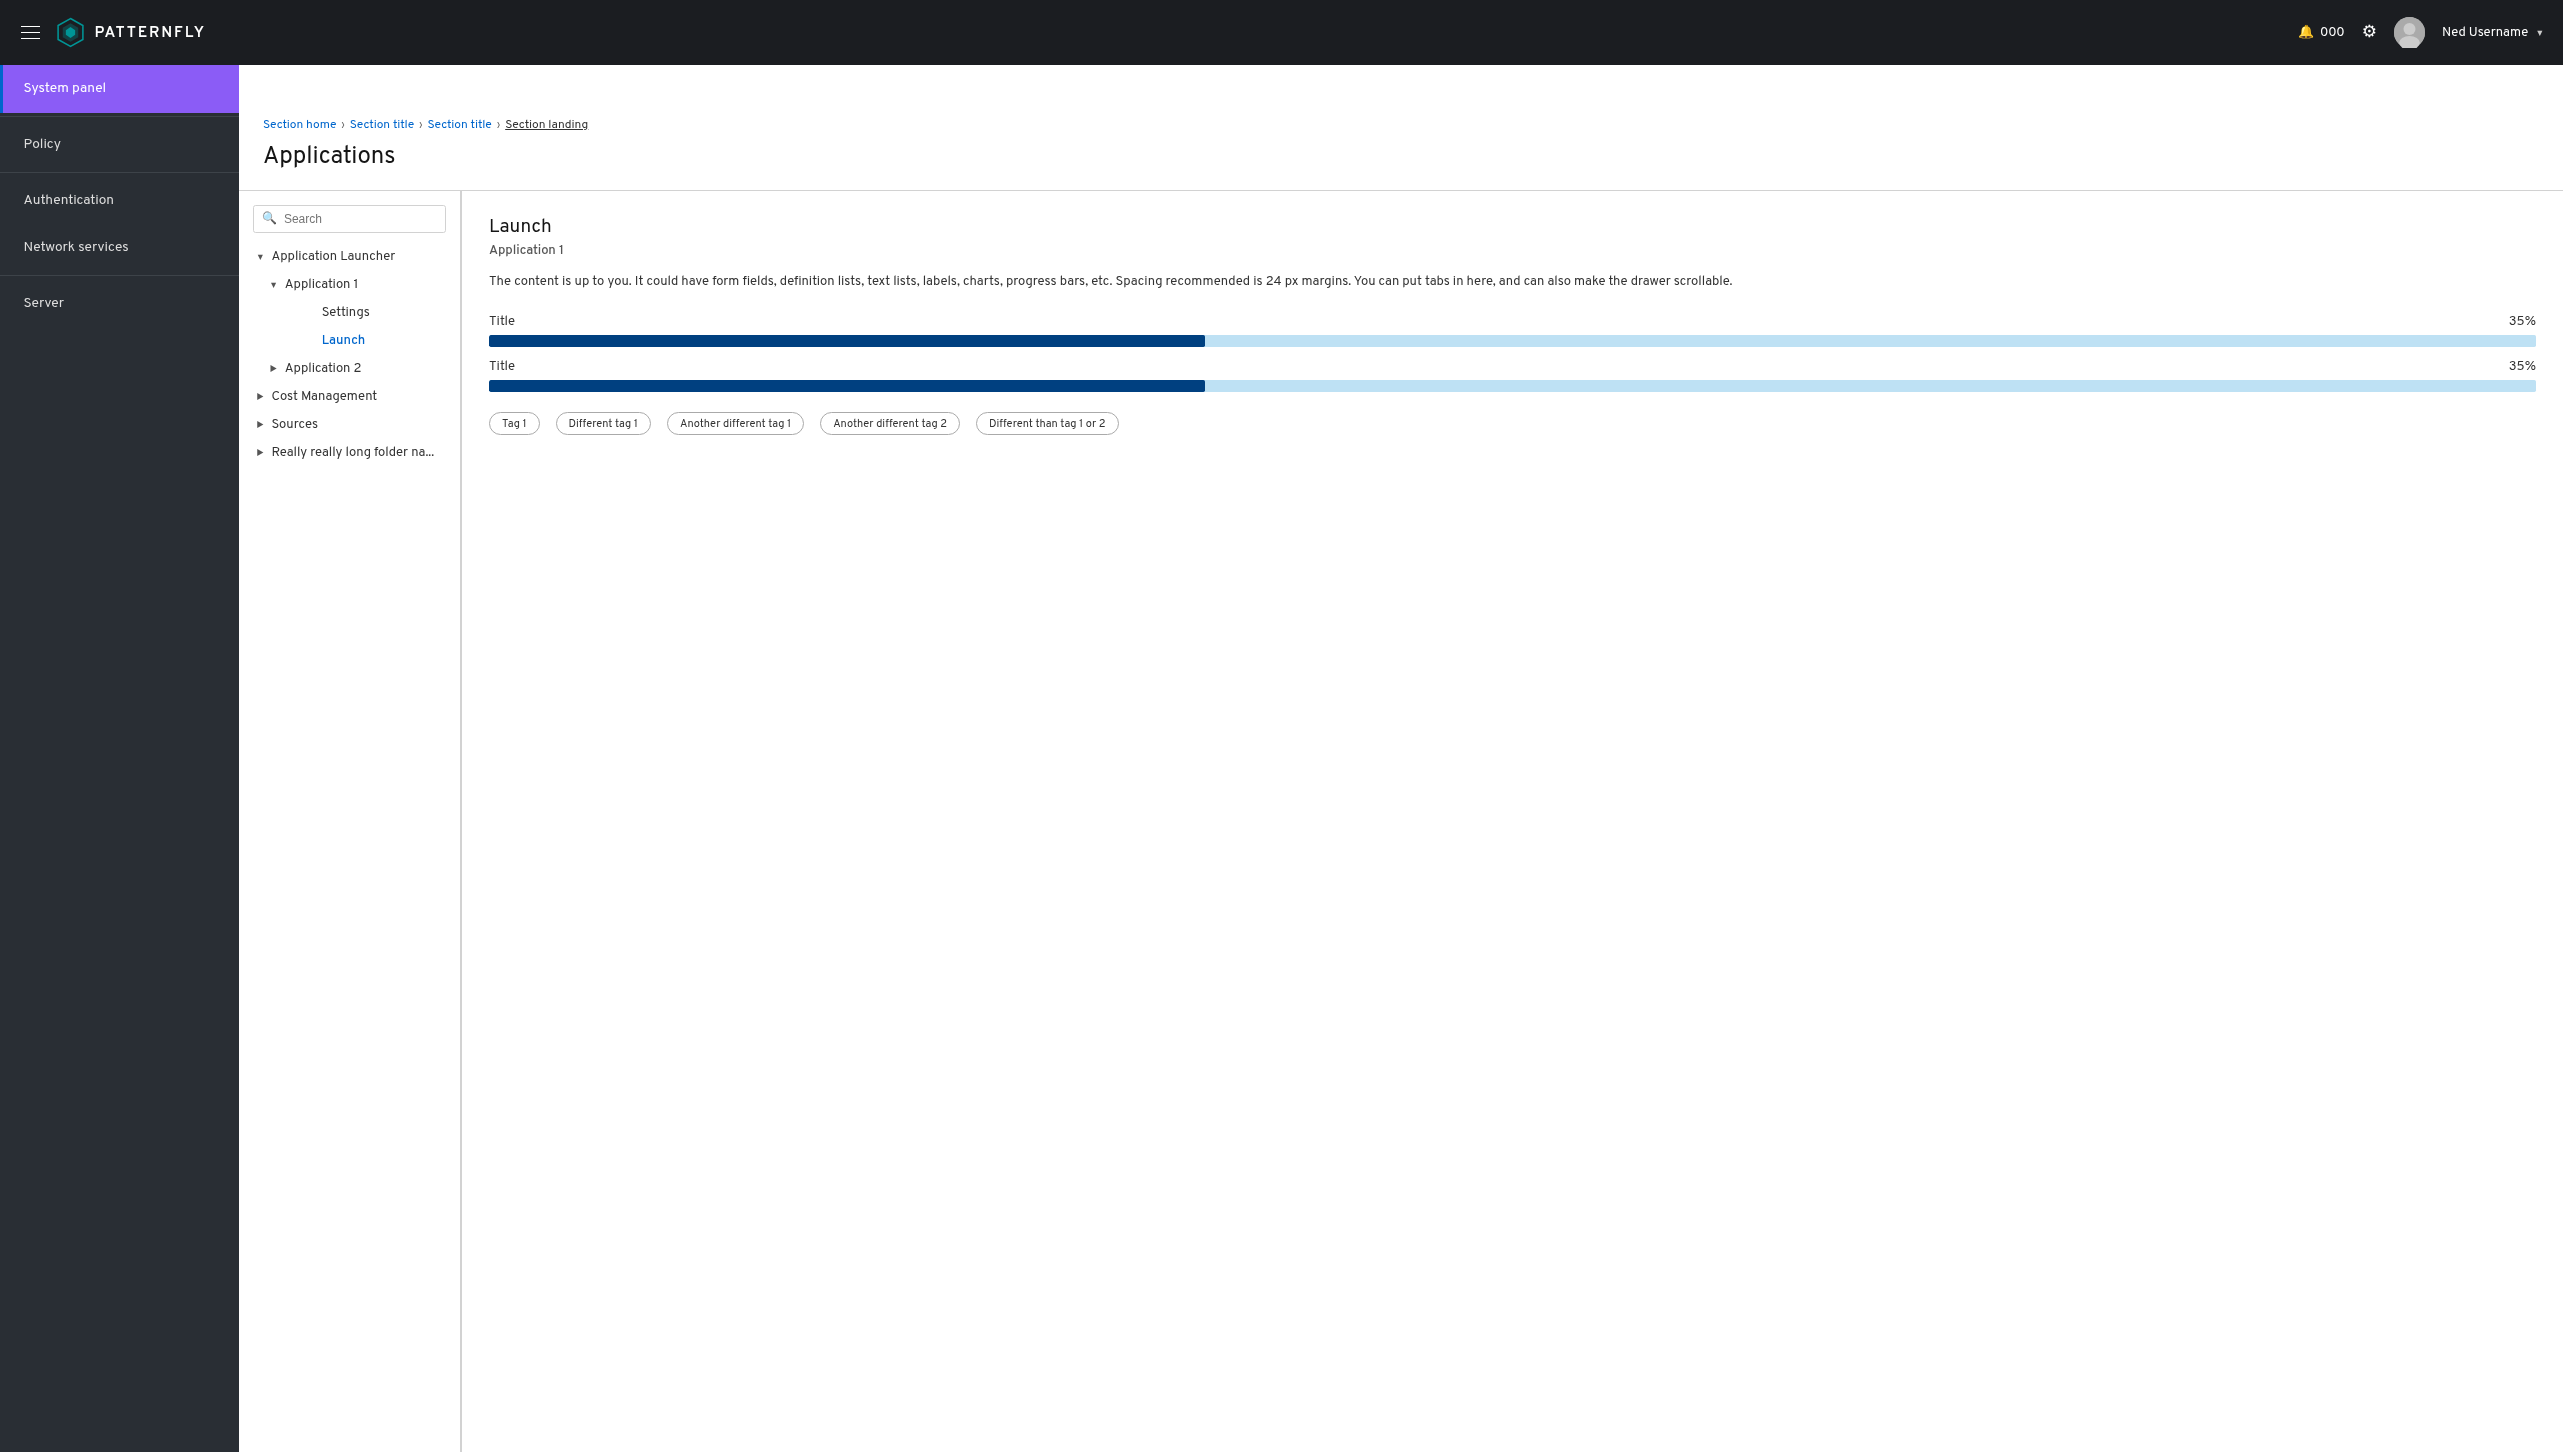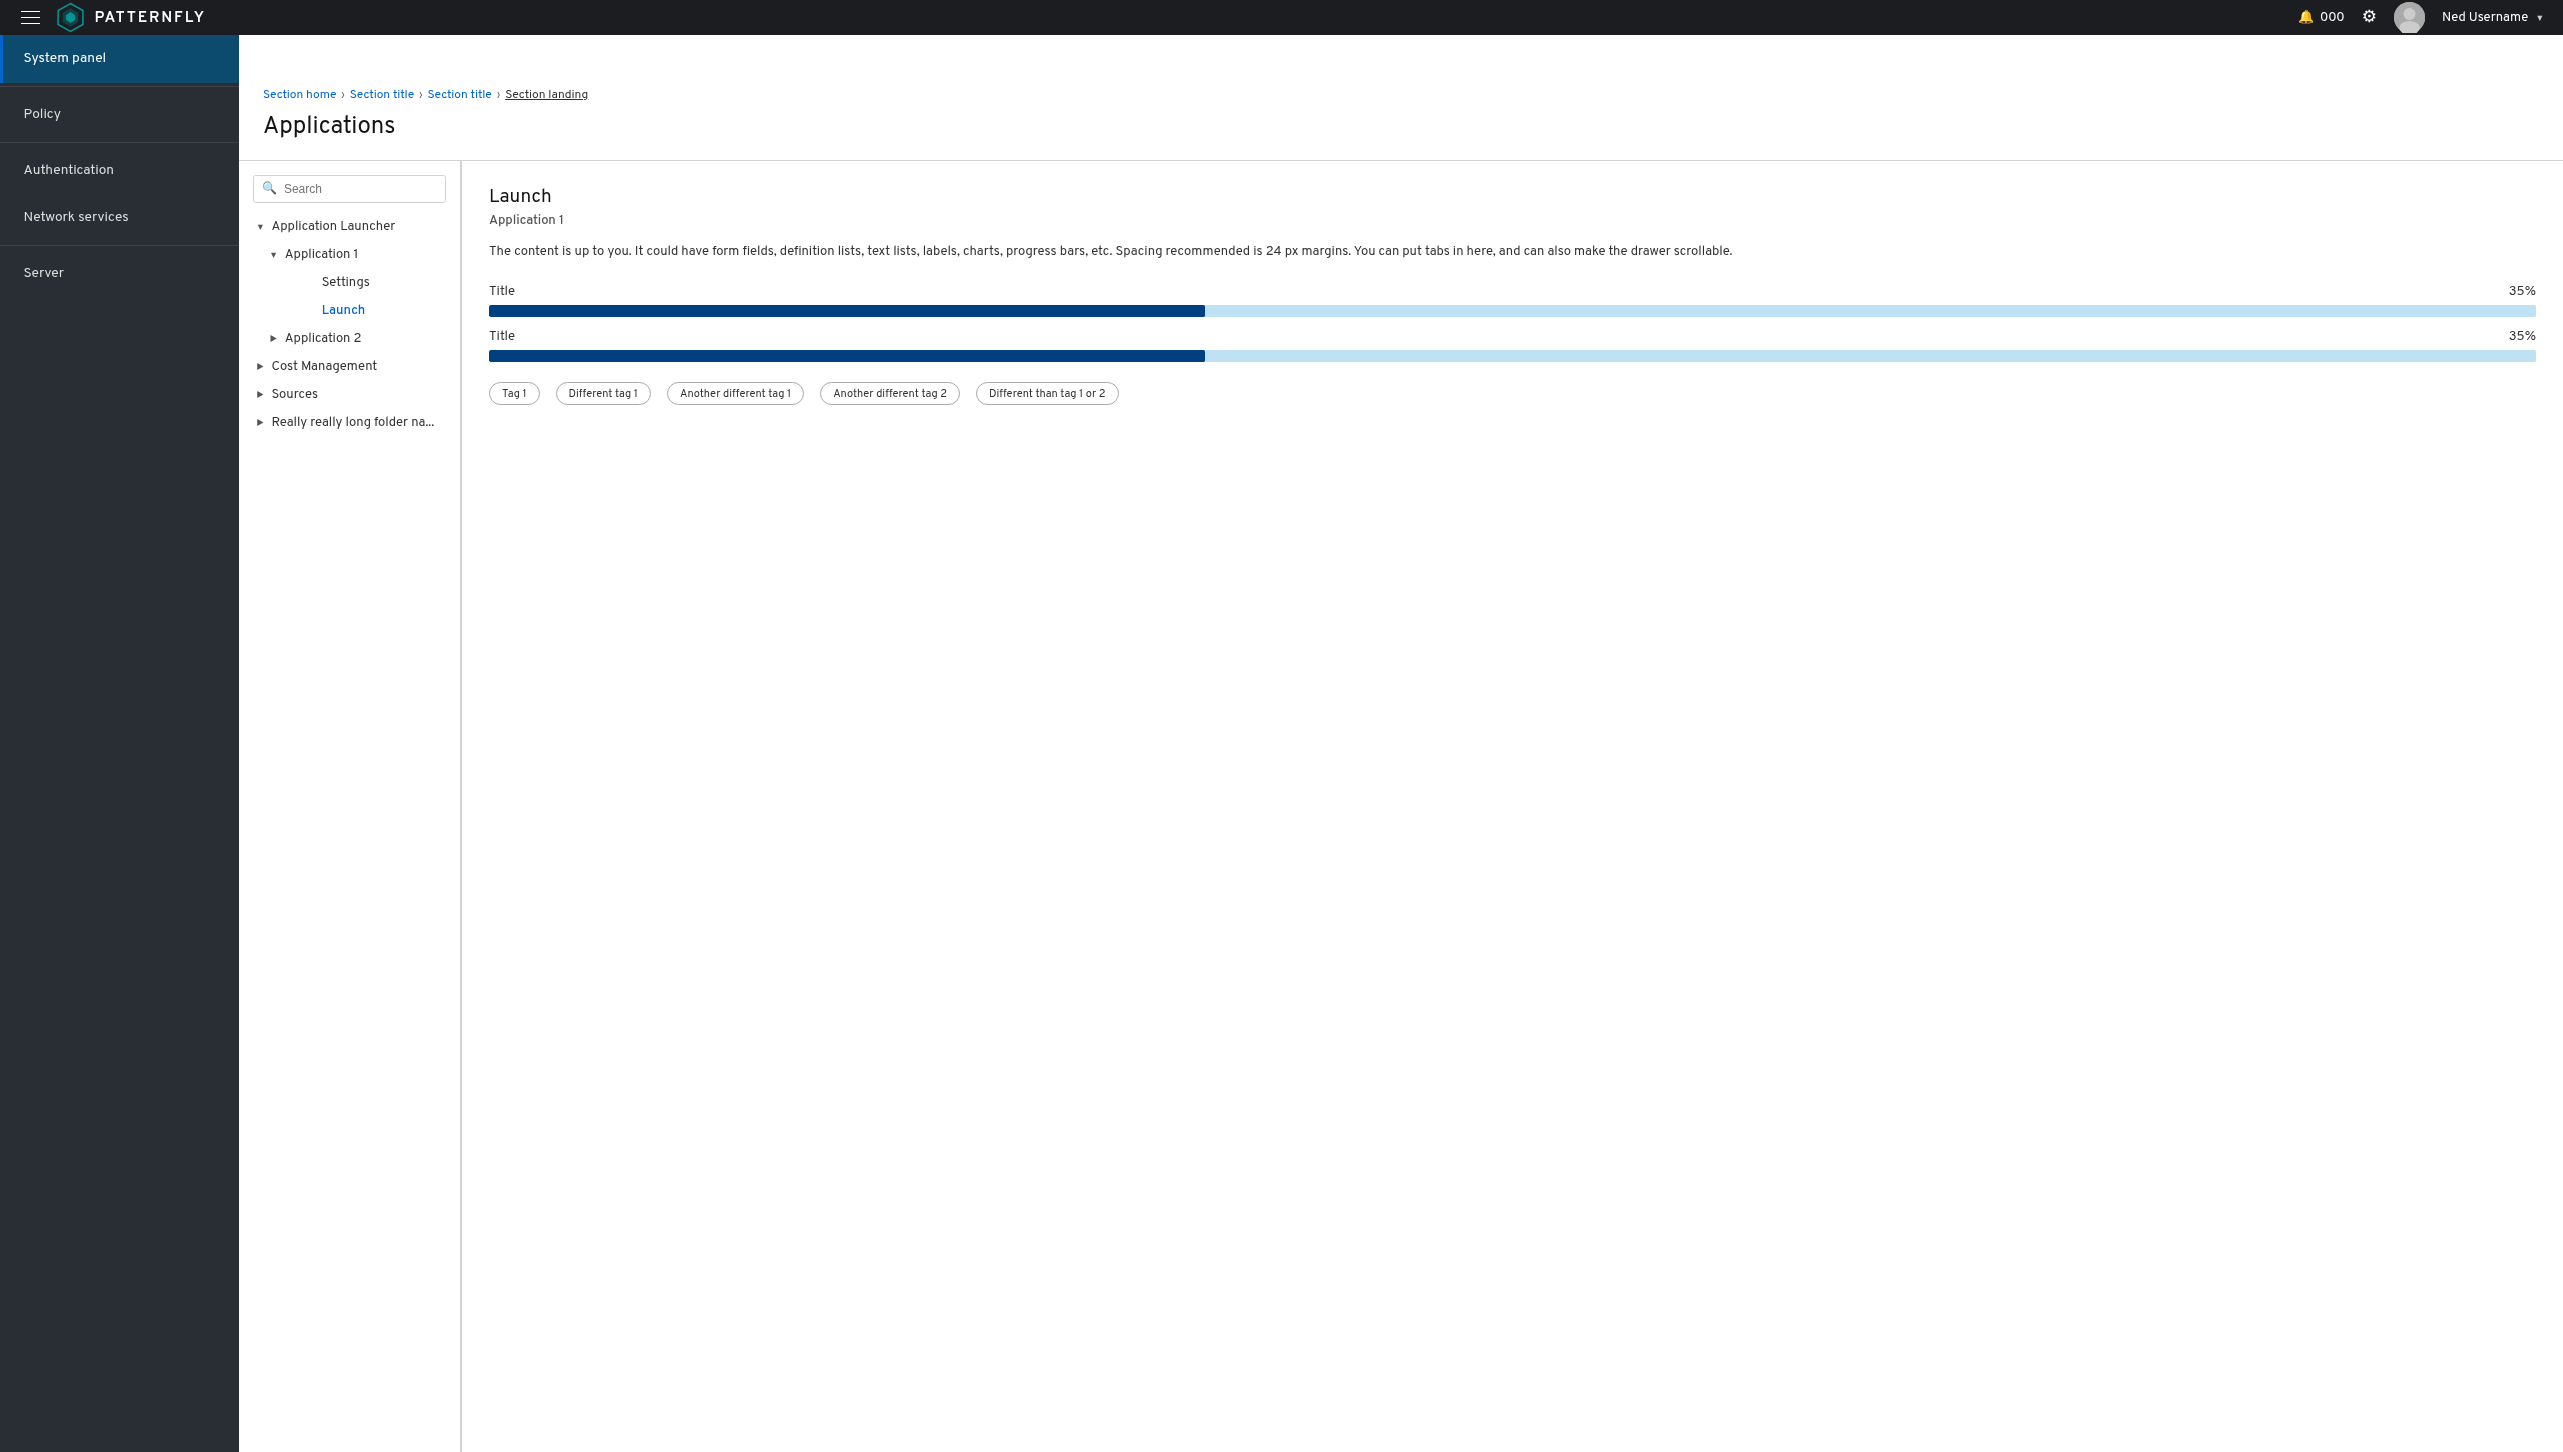--- a/index.html
+++ b/index.html
@@ -2,21 +2,21 @@
 <html style="font-size:13.7px"><head>
   <meta charset="utf-8">
   <style>
     * { box-sizing: border-box; margin: 0; padding: 0; }
     body { font-family: 'RedHatText', 'Overpass', Arial, sans-serif; font-size: 13.7px; background: #f0f0f0; display: flex; flex-direction: column; height: 100vh; overflow: hidden; }
 
     
     .topnav {
       background: #1b1d21;
       color: #fff;
-      height: 35px;
+      height: 65px;
       display: flex;
       align-items: center;
       padding: 0 20.5px;
       flex-shrink: 0;
       z-index: 100;
     }
     .topnav-left { display: flex; align-items: center; gap: 15.4px; }
     .hamburger-icon { display: flex; flex-direction: column; gap: 4.3px; cursor: pointer; }
     .hamburger-icon span { display: block; width: 19px; height: 1.7px; background: #fff; }
     .brand-logo { display: flex; align-items: center; gap: 8.5px; }
@@ -44,21 +44,21 @@
     }
     .sidebar-item {
       padding: 15.4px 20.5px;
       font-size: 13.7px;
       color: #ddd;
       cursor: pointer;
       border-left: 3.4px solid transparent;
       transition: background 0.15s;
     }
     .sidebar-item.active {
-      background: #0c4a6e;
+      background: #8b5cf6;
       border-left-color: #06c;
       color: #fff;
     }
     .sidebar-divider { border: none; border-top: 0.9px solid #3d4349; margin: 3.4px 0; }
 
     
     .content-area {
       flex: 1;
       background: #fff;
       overflow-y: auto;

